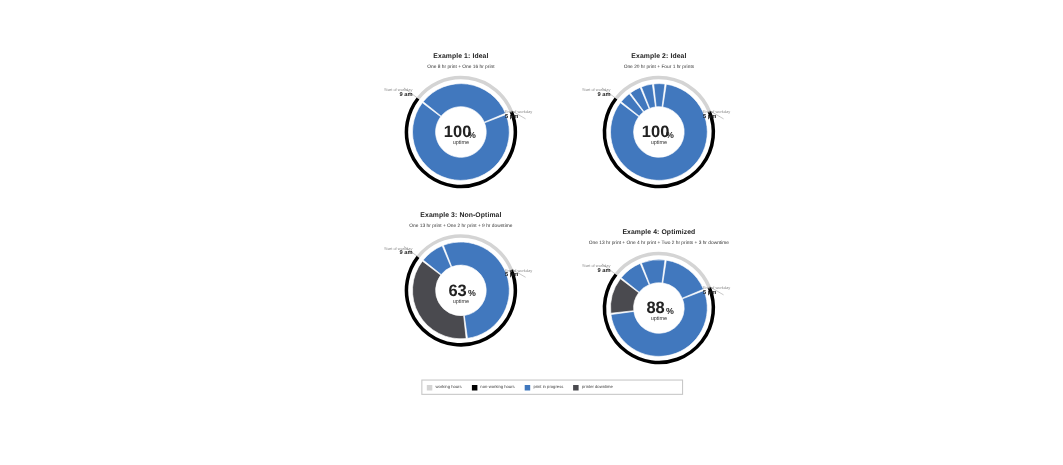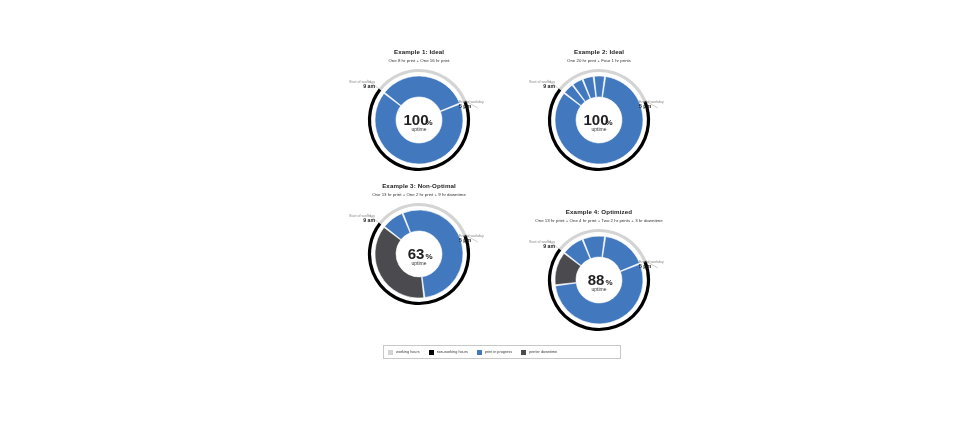--- a/index.html
+++ b/index.html
@@ -27,21 +27,21 @@
     width: 360px;
     height: 300px;
   }
   .chart-cell {
     position: absolute;
     width: 180px;
     height: 150px;
   }
   .cell-0 { left: 0px;   top: 0px; }
   .cell-1 { left: 180px; top: 0px; }
-  .cell-2 { left: 0px;   top: 134px; }
+  .cell-2 { left: 0px;   top: 144px; }
   .cell-3 { left: 180px; top: 160px; }
 
   .chart-title {
     position: absolute;
     left: 0;
     top: 8px;
     width: 180px;
     text-align: center;
     font-size: 6.2px;
     font-weight: bold;

